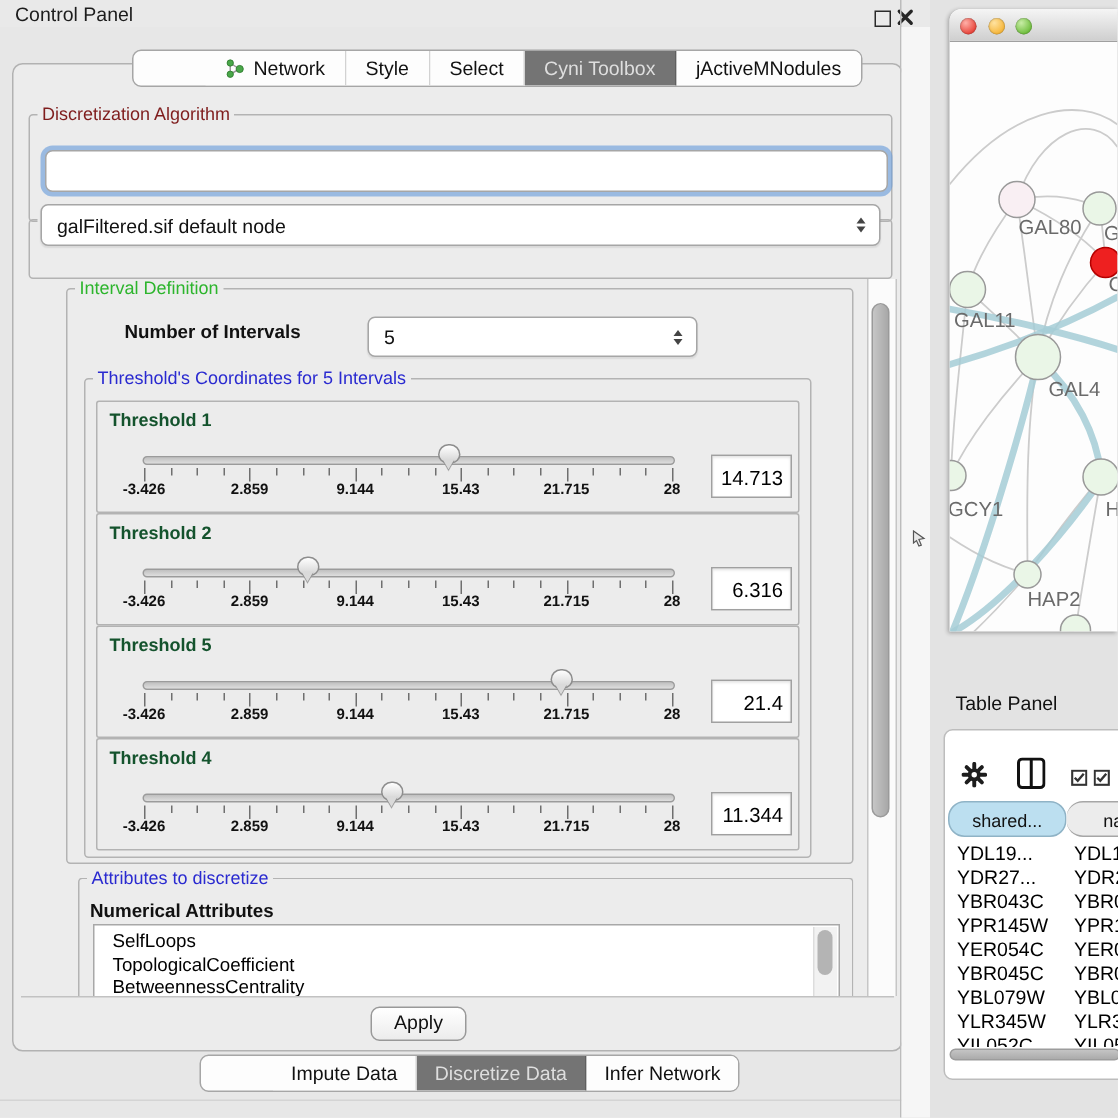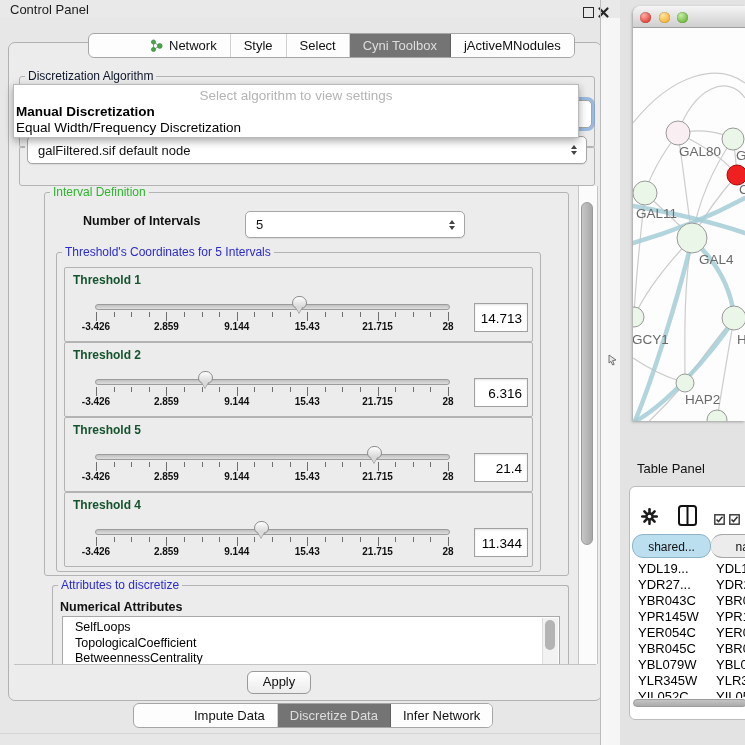--- a/index.html
+++ b/index.html
@@ -151,40 +151,35 @@
       </div>
       <div class="tab selected">
         <span>Cyni Toolbox</span>
       </div>
       <div class="tab">
         <span>jActiveMNodules</span>
       </div>
     </div>
 
   <div class="abs group" style="left:19px;top:76px;width:574px;height:70px;">
-    <div class="abs gtitle" style="left:5px;top:-7px;color:#0f172a;">Discretization Algorithm</div>
+    <div class="abs gtitle" style="left:5px;top:-7px;color:#7f1d1d;">Discretization Algorithm</div>
   </div>
   <div class="abs combo" id="algo-combo"></div>
 
   <div class="abs group" style="left:19px;top:146px;width:574px;height:38px;">
     <div class="abs gtitle" style="left:5px;top:-7px;color:#1a1a1a;">Table Data</div>
   </div>
   <div class="abs combo" style="left:27px;top:136px;width:558px;height:26px;">
     <span class="ctext">galFiltered.sif default node</span>
     <span class="spin">
         <span class="arr-up"></span>
         <span class="arr-dn"></span>
       </span>
   </div>
 
-  <div class="abs" id="algo-popup">
-    <div class="abs" id="popup-placeholder">Select algorithm to view settings</div>
-    <div class="abs popup-item" style="top:19px;font-weight:bold;">Manual Discretization</div>
-    <div class="abs popup-item" style="top:35px;">Equal Width/Frequency Discretization</div>
-  </div>
 
   <div class="abs" id="viewport">
 
     <div class="abs group" style="left:30px;top:6px;width:523px;height:382px;"></div>
     <div class="abs gtitle" style="left:36px;top:0;color:#2db52d;">Interval Definition</div>
 
     <div class="abs" style="left:69px;top:28px;font-size:12.5px;font-weight:bold;color:#111;">Number of Intervals</div>
     <div class="abs combo" style="left:231px;top:25px;width:218px;height:25px;">
       <span class="ctext">5</span>
       <span class="spin">

